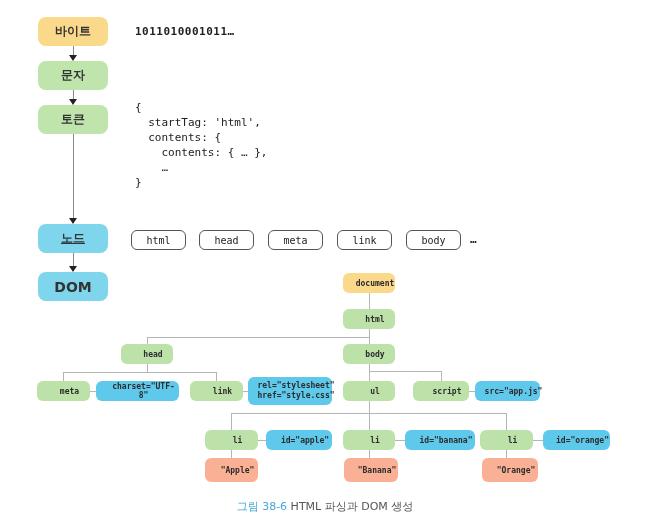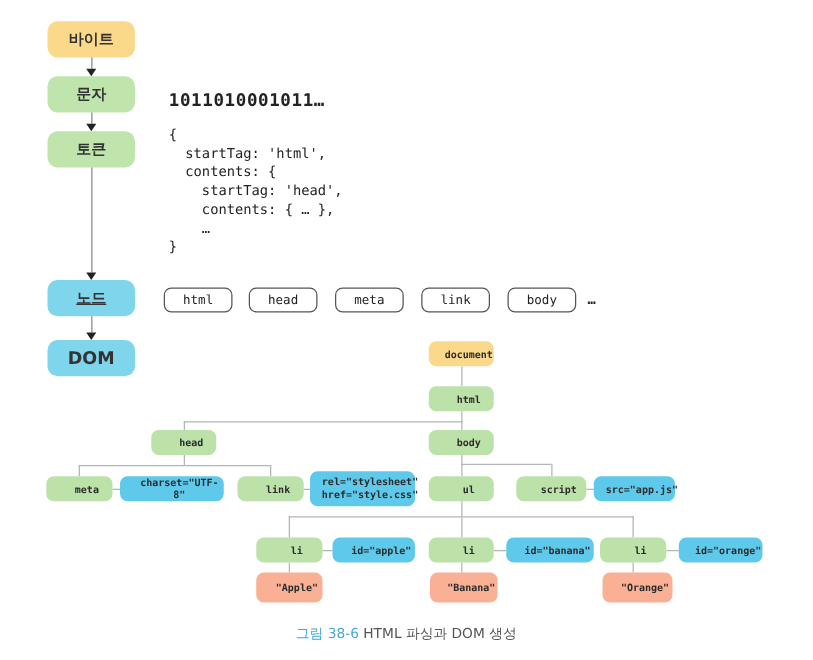--- a/index.html
+++ b/index.html
@@ -25,21 +25,21 @@
   
   .vline { position:absolute; width:1px; background:#888; }
   .arrow-down {
     position:absolute; width:0; height:0;
     border-left:4px solid transparent; border-right:4px solid transparent;
     border-top:6px solid #222;
   }
 
   
   .mono { font-family:"DejaVu Sans Mono", monospace; color:#222; }
-  .bytes-text { position:absolute; left:135px; top:25px; font-size:14px; font-weight:bold; letter-spacing:.5px;margin-top:48px; }
+  .bytes-text { position:absolute; left:135px; top:25px; font-size:11px; font-weight:bold; letter-spacing:.5px; }
   .chars-text { position:absolute; left:135px; top:69px; font-size:11.5px; }
   .code-block { position:absolute; left:135px; top:100px; font-size:11px; line-height:15px; }
   .code-line  { white-space:pre; }
 
   
   .node-chip {
     position:absolute; width:55px; height:20px; top:230px;
     background:#fff; border:1px solid #555; border-radius:6px;
     display:flex; align-items:center; justify-content:center;
     font-family:"DejaVu Sans Mono", monospace; font-size:10px; color:#222;
@@ -90,21 +90,20 @@
   <div class="arrow-down" style="left:69px; top:218px;"></div>
   <div class="vline" style="left:72.5px; top:253px; height:13px;"></div>
   <div class="arrow-down" style="left:69px; top:266px;"></div>
 
   <div class="mono bytes-text">1011010001011…</div>
 
   <div class="mono code-block">
     <div class="code-line">{</div>
     <div class="code-line">  startTag: 'html',</div>
     <div class="code-line">  contents: {</div>
-    <div class="code-line">    startTag: 'head',</div>
     <div class="code-line">    contents: { … },</div>
     <div class="code-line">    …</div>
     <div class="code-line">}</div>
   </div>
 
   <div class="node-chip" style="left:131px;">html</div>
   <div class="node-chip" style="left:199px;">head</div>
   <div class="node-chip" style="left:268px;">meta</div>
   <div class="node-chip" style="left:337px;">link</div>
   <div class="node-chip" style="left:406px;">body</div>

